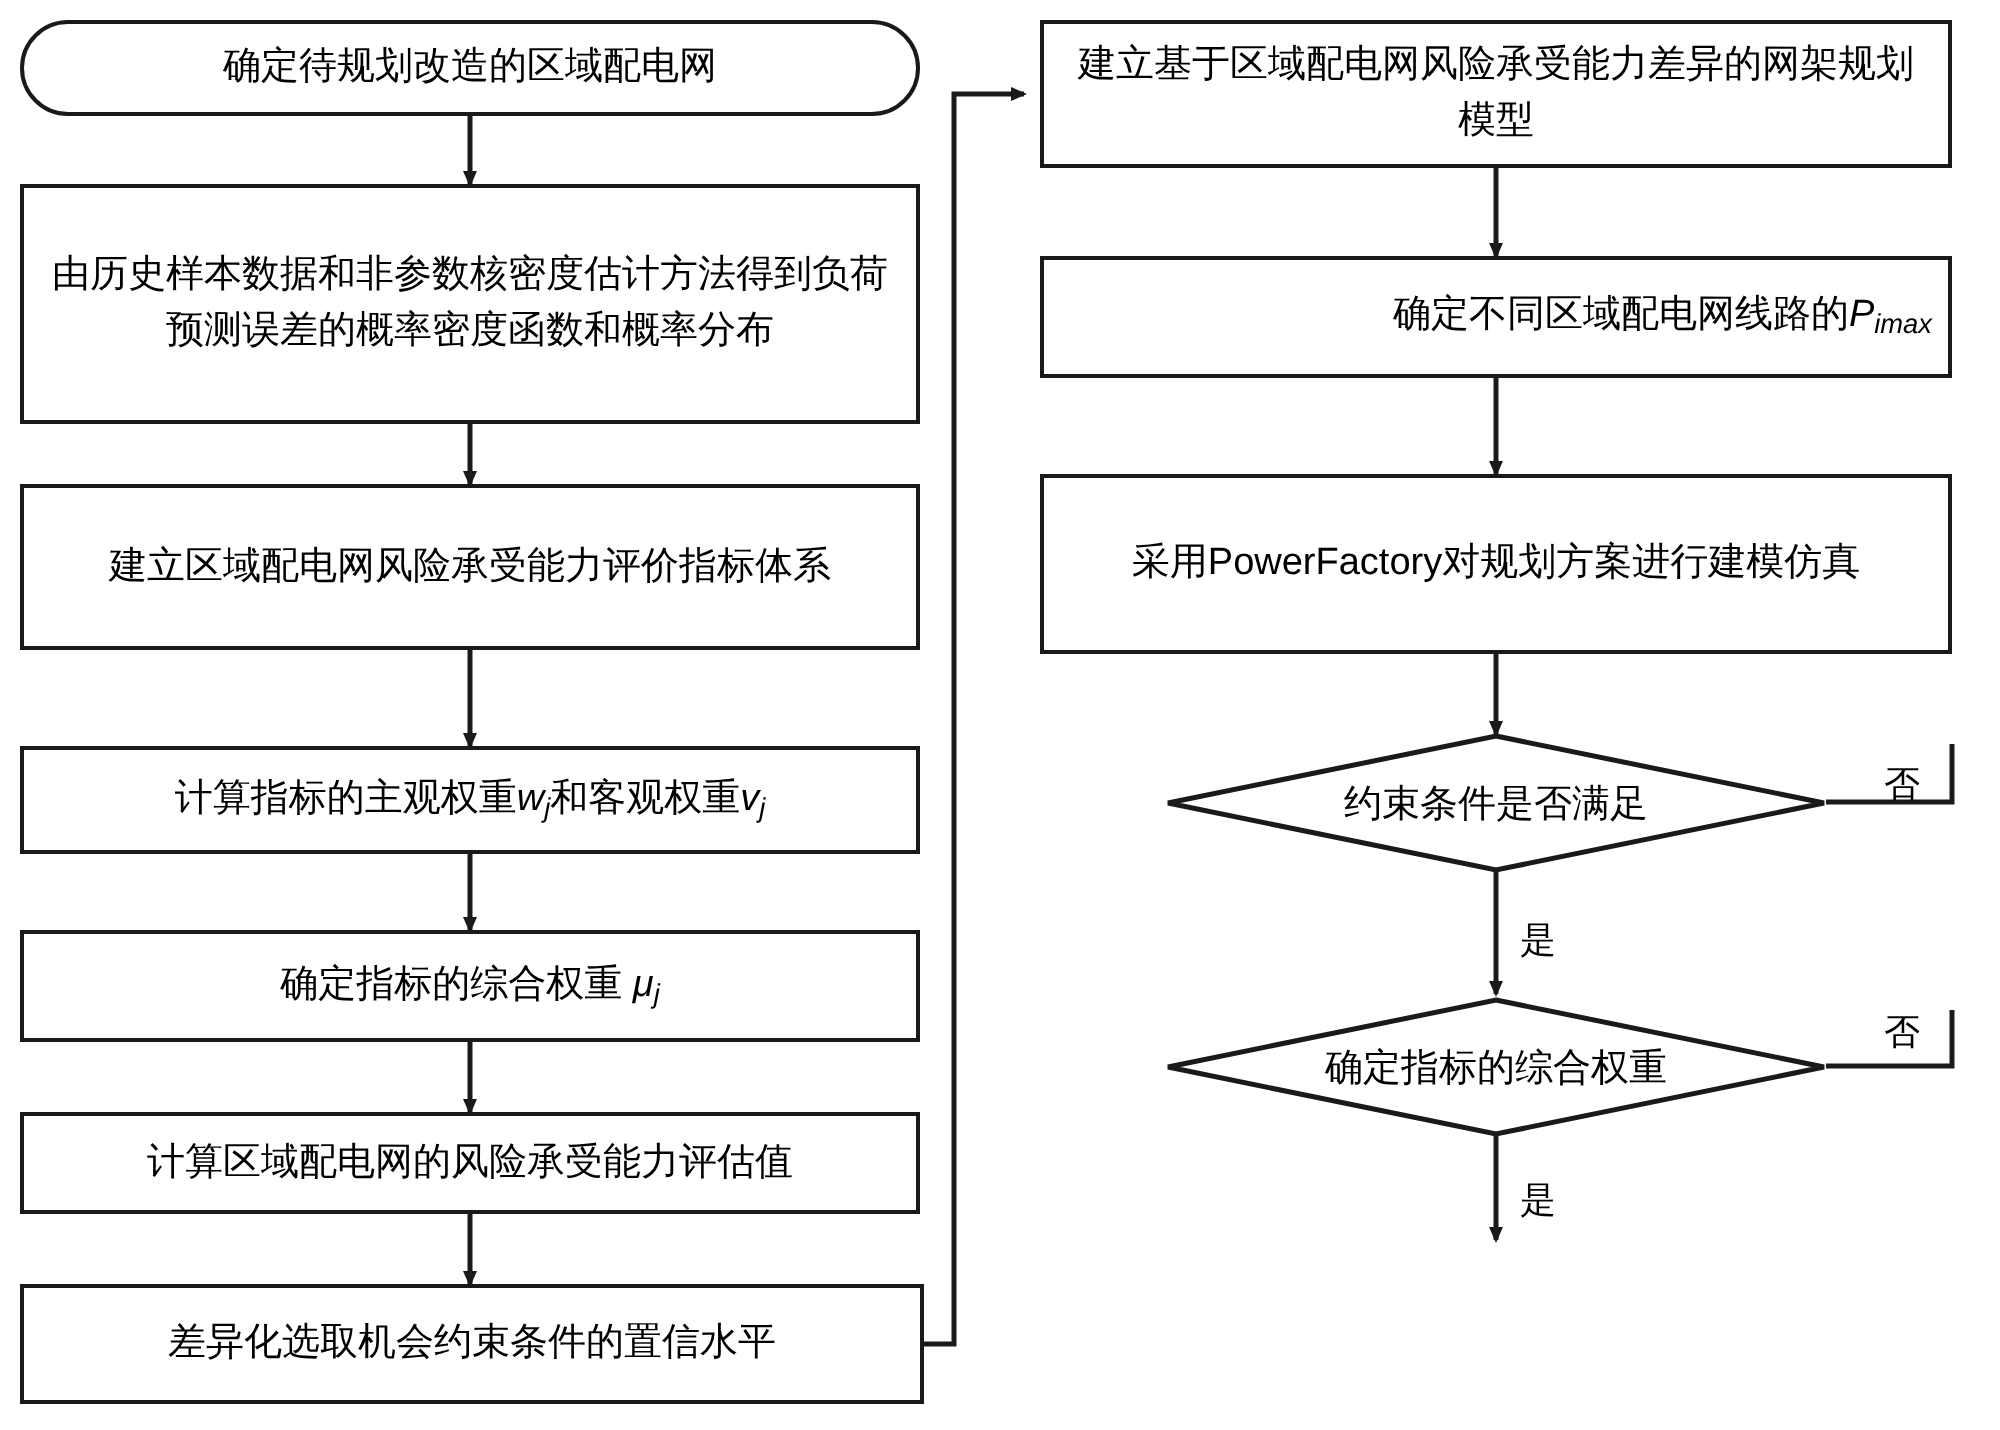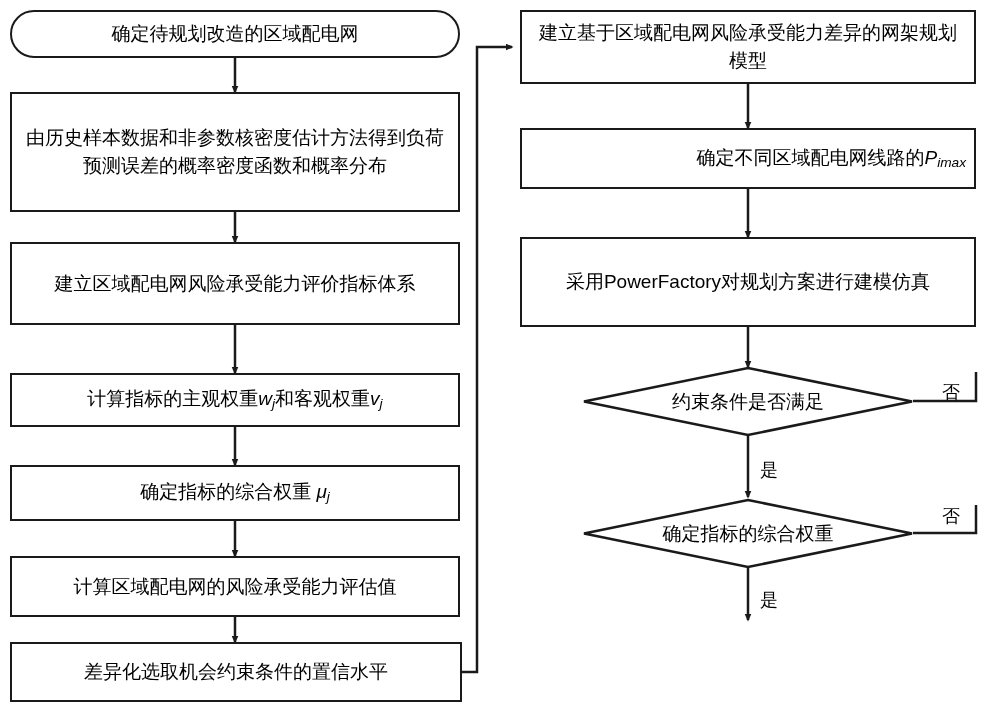--- a/index.html
+++ b/index.html
@@ -125,21 +125,21 @@
   </div>
 
   <div class="node" style="left:10px; top:242px; width:450px; height:83px;">
     <span class="txt">建立区域配电网风险承受能力评价指标体系</span>
   </div>
 
   <div class="node" style="left:10px; top:465px; width:450px; height:56px;">
     <span class="txt">确定指标的综合权重 <span class="ital">μ<sub>j</sub></span></span>
   </div>
 
-  <div class="node" style="left:10px; top:556px; width:450px; height:61px;">
+  <div class="node" style="left:10px; top:556px; width:450px; height:51px;">
     <span class="txt">计算区域配电网的风险承受能力评估值</span>
   </div>
 
   <div class="node" style="left:10px; top:642px; width:452px; height:60px;">
     <span class="txt">差异化选取机会约束条件的置信水平</span>
   </div>
 
   <div class="node" style="left:520px; top:10px; width:456px; height:74px;">
     <span class="txt">建立基于区域配电网风险承受能力差异的网架规划模型</span>
   </div>

